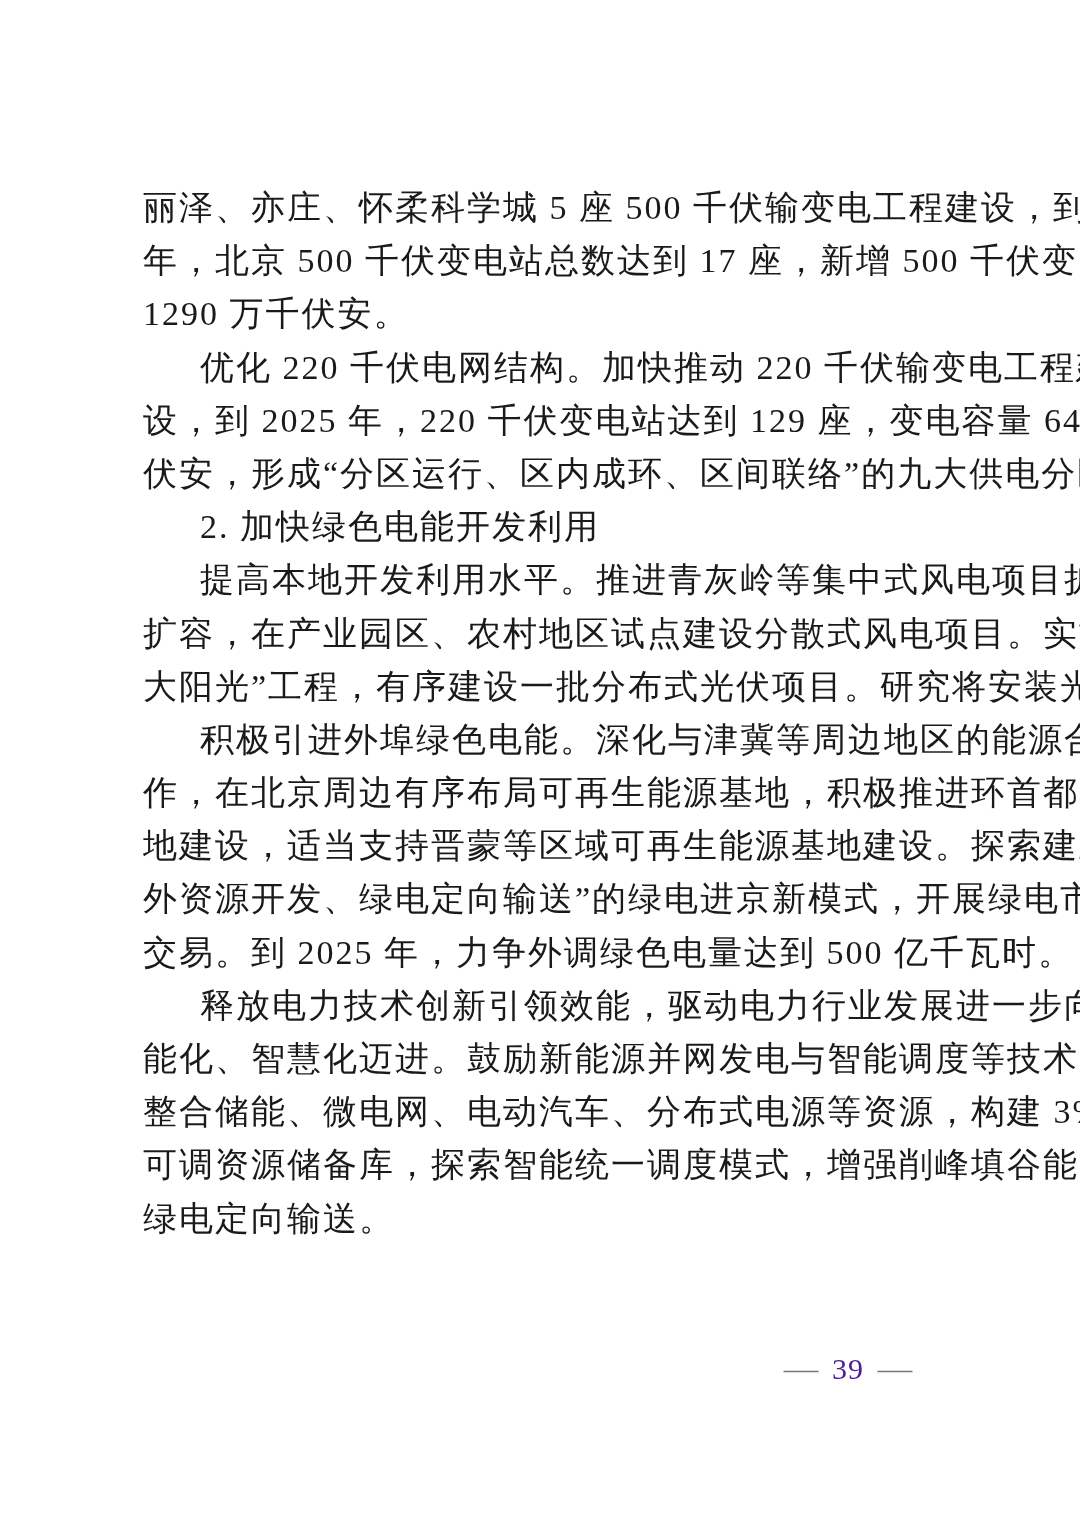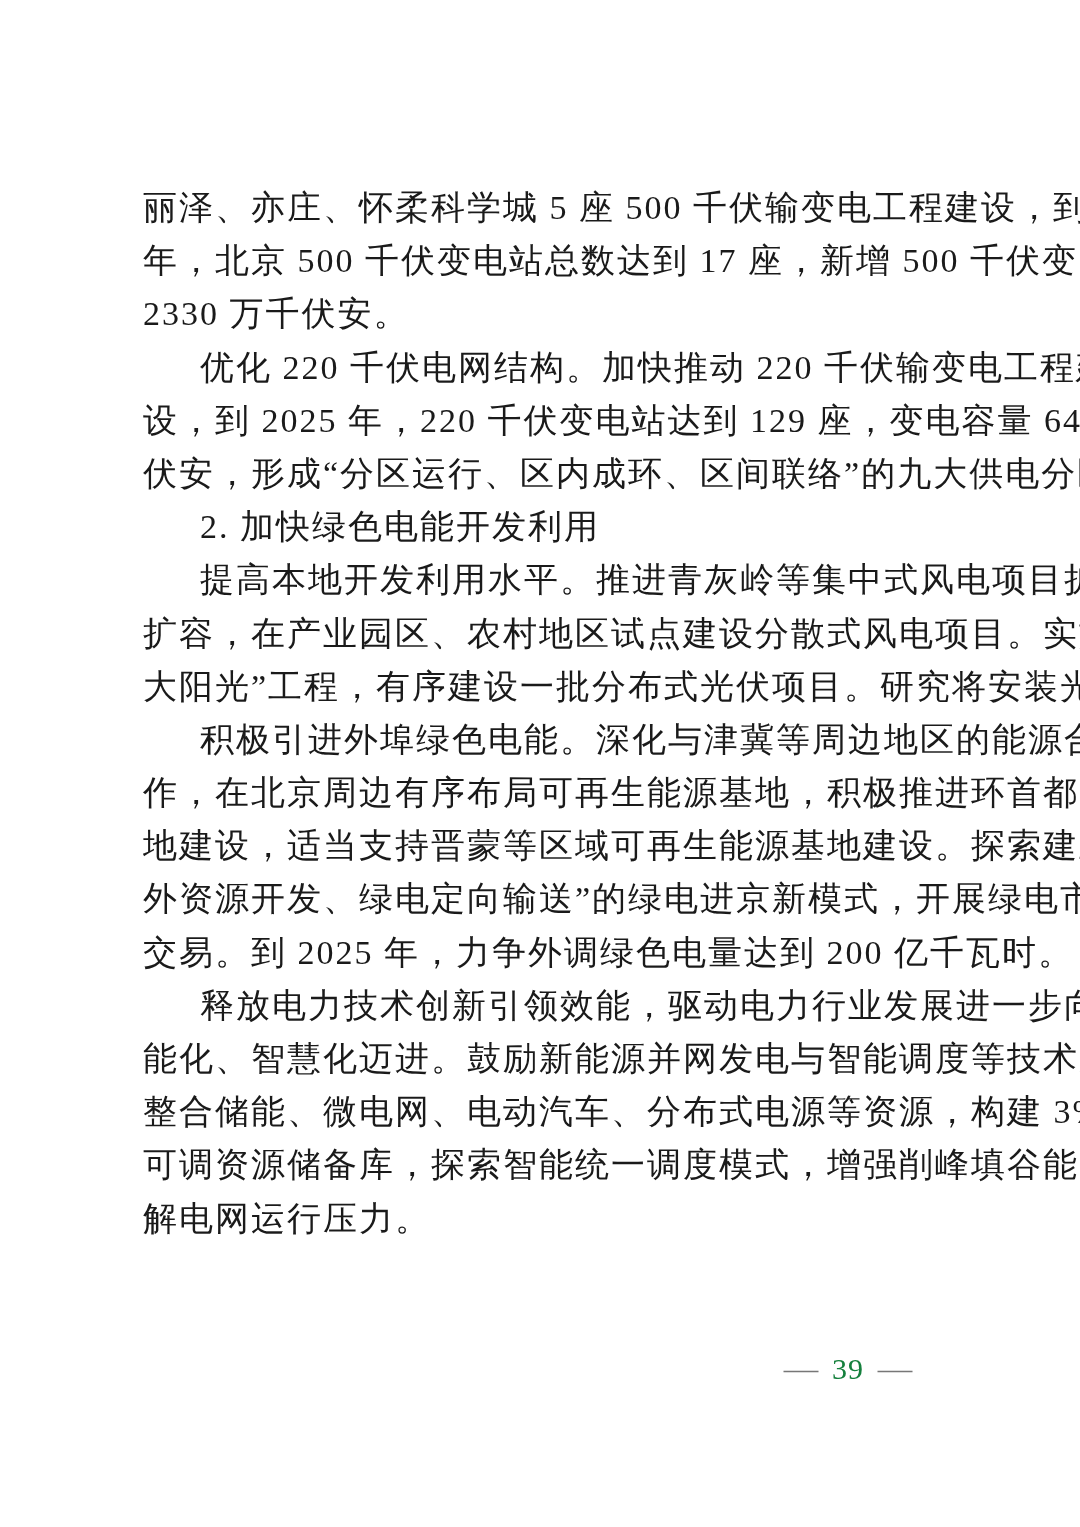--- a/index.html
+++ b/index.html
@@ -45,50 +45,50 @@
     align-items: center;
     gap: 16px;
     font-size: 30px;
     line-height: 34px;
   }
   .footer .dash {
     color: #777777;
     transform: scaleX(1.15);
   }
   .footer .num {
-    color: #15803d;
+    color: #4c1d95;
     letter-spacing: 1px;
   }
 </style>
 </head>
 <body>
 
 <div class="page">
 
   <div class="textblock">
     <div class="line">丽泽、亦庄、怀柔科学城 5 座 500 千伏输变电工程建设，到 2025</div>
     <div class="line">年，北京 500 千伏变电站总数达到 17 座，新增 500 千伏变电容量</div>
-    <div class="line end">2330 万千伏安。</div>
+    <div class="line end">1290 万千伏安。</div>
     <div class="line indent">优化 220 千伏电网结构。加快推动 220 千伏输变电工程建</div>
     <div class="line">设，到 2025 年，220 千伏变电站达到 129 座，变电容量 6466 万千</div>
     <div class="line end">伏安，形成“分区运行、区内成环、区间联络”的九大供电分区。</div>
     <div class="line indent end">2. 加快绿色电能开发利用</div>
     <div class="line indent">提高本地开发利用水平。推进青灰岭等集中式风电项目扩建</div>
     <div class="line">扩容，在产业园区、农村地区试点建设分散式风电项目。实施“六</div>
     <div class="line">大阳光”工程，有序建设一批分布式光伏项目。研究将安装光伏设</div>
     <div class="line indent">积极引进外埠绿色电能。深化与津冀等周边地区的能源合</div>
     <div class="line">作，在北京周边有序布局可再生能源基地，积极推进环首都风电基</div>
     <div class="line">地建设，适当支持晋蒙等区域可再生能源基地建设。探索建立“域</div>
     <div class="line">外资源开发、绿电定向输送”的绿电进京新模式，开展绿电市场化</div>
-    <div class="line end">交易。到 2025 年，力争外调绿色电量达到 200 亿千瓦时。</div>
+    <div class="line end">交易。到 2025 年，力争外调绿色电量达到 500 亿千瓦时。</div>
     <div class="line indent">释放电力技术创新引领效能，驱动电力行业发展进一步向智</div>
     <div class="line">能化、智慧化迈进。鼓励新能源并网发电与智能调度等技术应用，</div>
     <div class="line">整合储能、微电网、电动汽车、分布式电源等资源，构建 3%—5%</div>
     <div class="line">可调资源储备库，探索智能统一调度模式，增强削峰填谷能力，缓</div>
-    <div class="line end">解电网运行压力。</div>
+    <div class="line end">绿电定向输送。</div>
   </div>
 
   <div class="footer">
     <span class="dash">—</span>
     <span class="num">39</span>
     <span class="dash">—</span>
   </div>
 
 </div>
 

